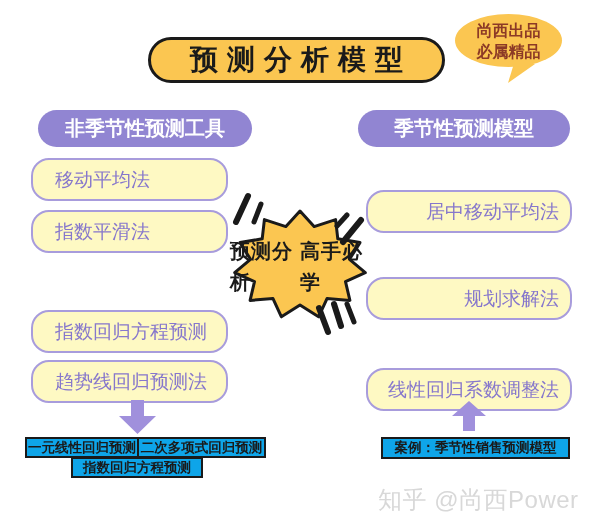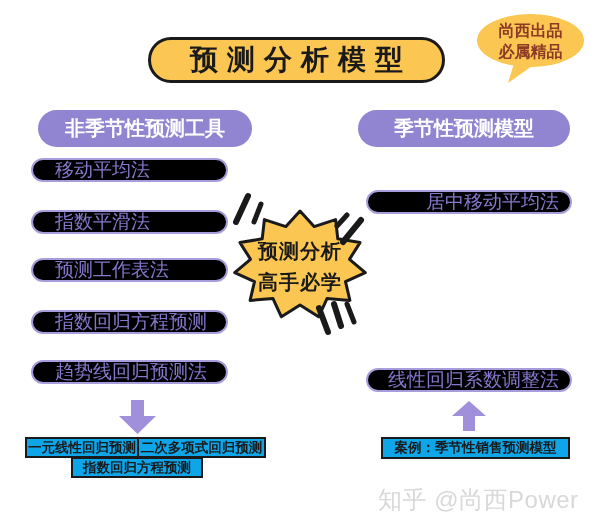--- a/index.html
+++ b/index.html
@@ -21,52 +21,52 @@
   
   .title-pill{
     position:absolute;left:148px;top:37px;width:297px;height:46px;
     background:var(--yellow);border:3.5px solid var(--ink);border-radius:28px;
     display:flex;align-items:center;justify-content:center;
     font-size:28px;font-weight:900;color:var(--ink);
     letter-spacing:9px;text-indent:9px;
   }
   
   .badge{
-    position:absolute;left:477px;top:14px;width:107px;height:53px;
+    position:absolute;left:455px;top:14px;width:107px;height:53px;
     background:var(--yellow);border-radius:50%;
     display:flex;flex-direction:column;align-items:center;justify-content:center;
     z-index:2;
   }
   .badge-line{font-size:16px;font-weight:700;color:var(--badge-text);line-height:21px;}
   .badge-tail{position:absolute;left:506px;top:60px;}
   
   .col-header{
     position:absolute;height:37px;background:var(--purple);border-radius:19px;
     display:flex;align-items:center;justify-content:center;
     color:#ffffff;font-weight:700;font-size:20px;
   }
   .col-header.left{left:38px;top:110px;width:214px;}
   .col-header.right{left:358px;top:110px;width:212px;}
   
   .pill{
-    position:absolute;height:24px;background:#000000;
+    position:absolute;height:43px;background:#fef9c3;
     border:2px solid var(--pill-border);border-radius:18px;
     display:flex;align-items:center;
     color:var(--pill-text);font-size:19px;font-weight:500;
   }
   .pill.left{left:31px;width:197px;padding-left:22px;justify-content:flex-start;}
   .pill.right{left:366px;width:206px;padding-right:11px;justify-content:flex-end;}
   .pl1{top:158px;} .pl2{top:210px;} .pl3{top:258px;} .pl4{top:310px;} .pl5{top:360px;text-align:right;}
   .pr1{top:190px;} .pr2{top:277px;} .pr3{top:344px;margin-top:24px;}
   
   .star-wrap{position:absolute;left:230px;top:208px;width:140px;height:118px;}
   .star-wrap svg{position:absolute;left:0;top:0;}
   .star-text{
     position:absolute;left:0;top:0;width:140px;height:118px;
-    display:flex;flex-direction:column;align-items:center;justify-content:center;
+    display:flex;flex-direction:row;align-items:center;justify-content:center;
     font-size:20px;font-weight:900;color:var(--ink);line-height:31px;
     letter-spacing:1px;
   }
   .marks{position:absolute;}
   .marks.tl{left:228px;top:192px;}
   .marks.tr{left:334px;top:212px;}
   .marks.br{left:314px;top:300px;}
   
   .arrow{position:absolute;}
   .arrow.down{left:119px;top:400px;}
@@ -110,32 +110,32 @@
   <div class="col-header right">
     <span>季节性预测模型</span>
   </div>
 
   <div class="pill left pl1">
     <span>移动平均法</span>
   </div>
   <div class="pill left pl2">
     <span>指数平滑法</span>
   </div>
-  <div class="pill left pl3">
-    <span>预测工作表法</span>
-  </div>
   <div class="pill left pl4">
     <span>指数回归方程预测</span>
   </div>
   <div class="pill left pl5">
     <span>趋势线回归预测法</span>
   </div>
 
   <div class="pill right pr1">
     <span>居中移动平均法</span>
+  </div>
+  <div class="pill right pr2">
+    <span>规划求解法</span>
   </div>
   <div class="pill right pr3">
     <span>线性回归系数调整法</span>
   </div>
 
   <div class="star-wrap">
     <svg width="140" height="118" viewBox="0 0 140 118">
       <polygon fill="#FBC651" stroke="#1A1A1A" stroke-width="3" stroke-linejoin="round" points="70,3 84.1,18.6 105.6,11.6 107.8,30.8 130,34.6 119.5,51.3 135.3,64.7 115.5,73.6 119.9,92.4 97,90.6 88.6,108.8 70,97 51.4,108.8 43,90.6 20.1,92.4 24.5,73.6 4.7,64.7 20.5,51.3 10,34.6 32.2,30.8 34.4,11.6 55.9,18.6"></polygon>
     </svg>
     <div class="star-text">

